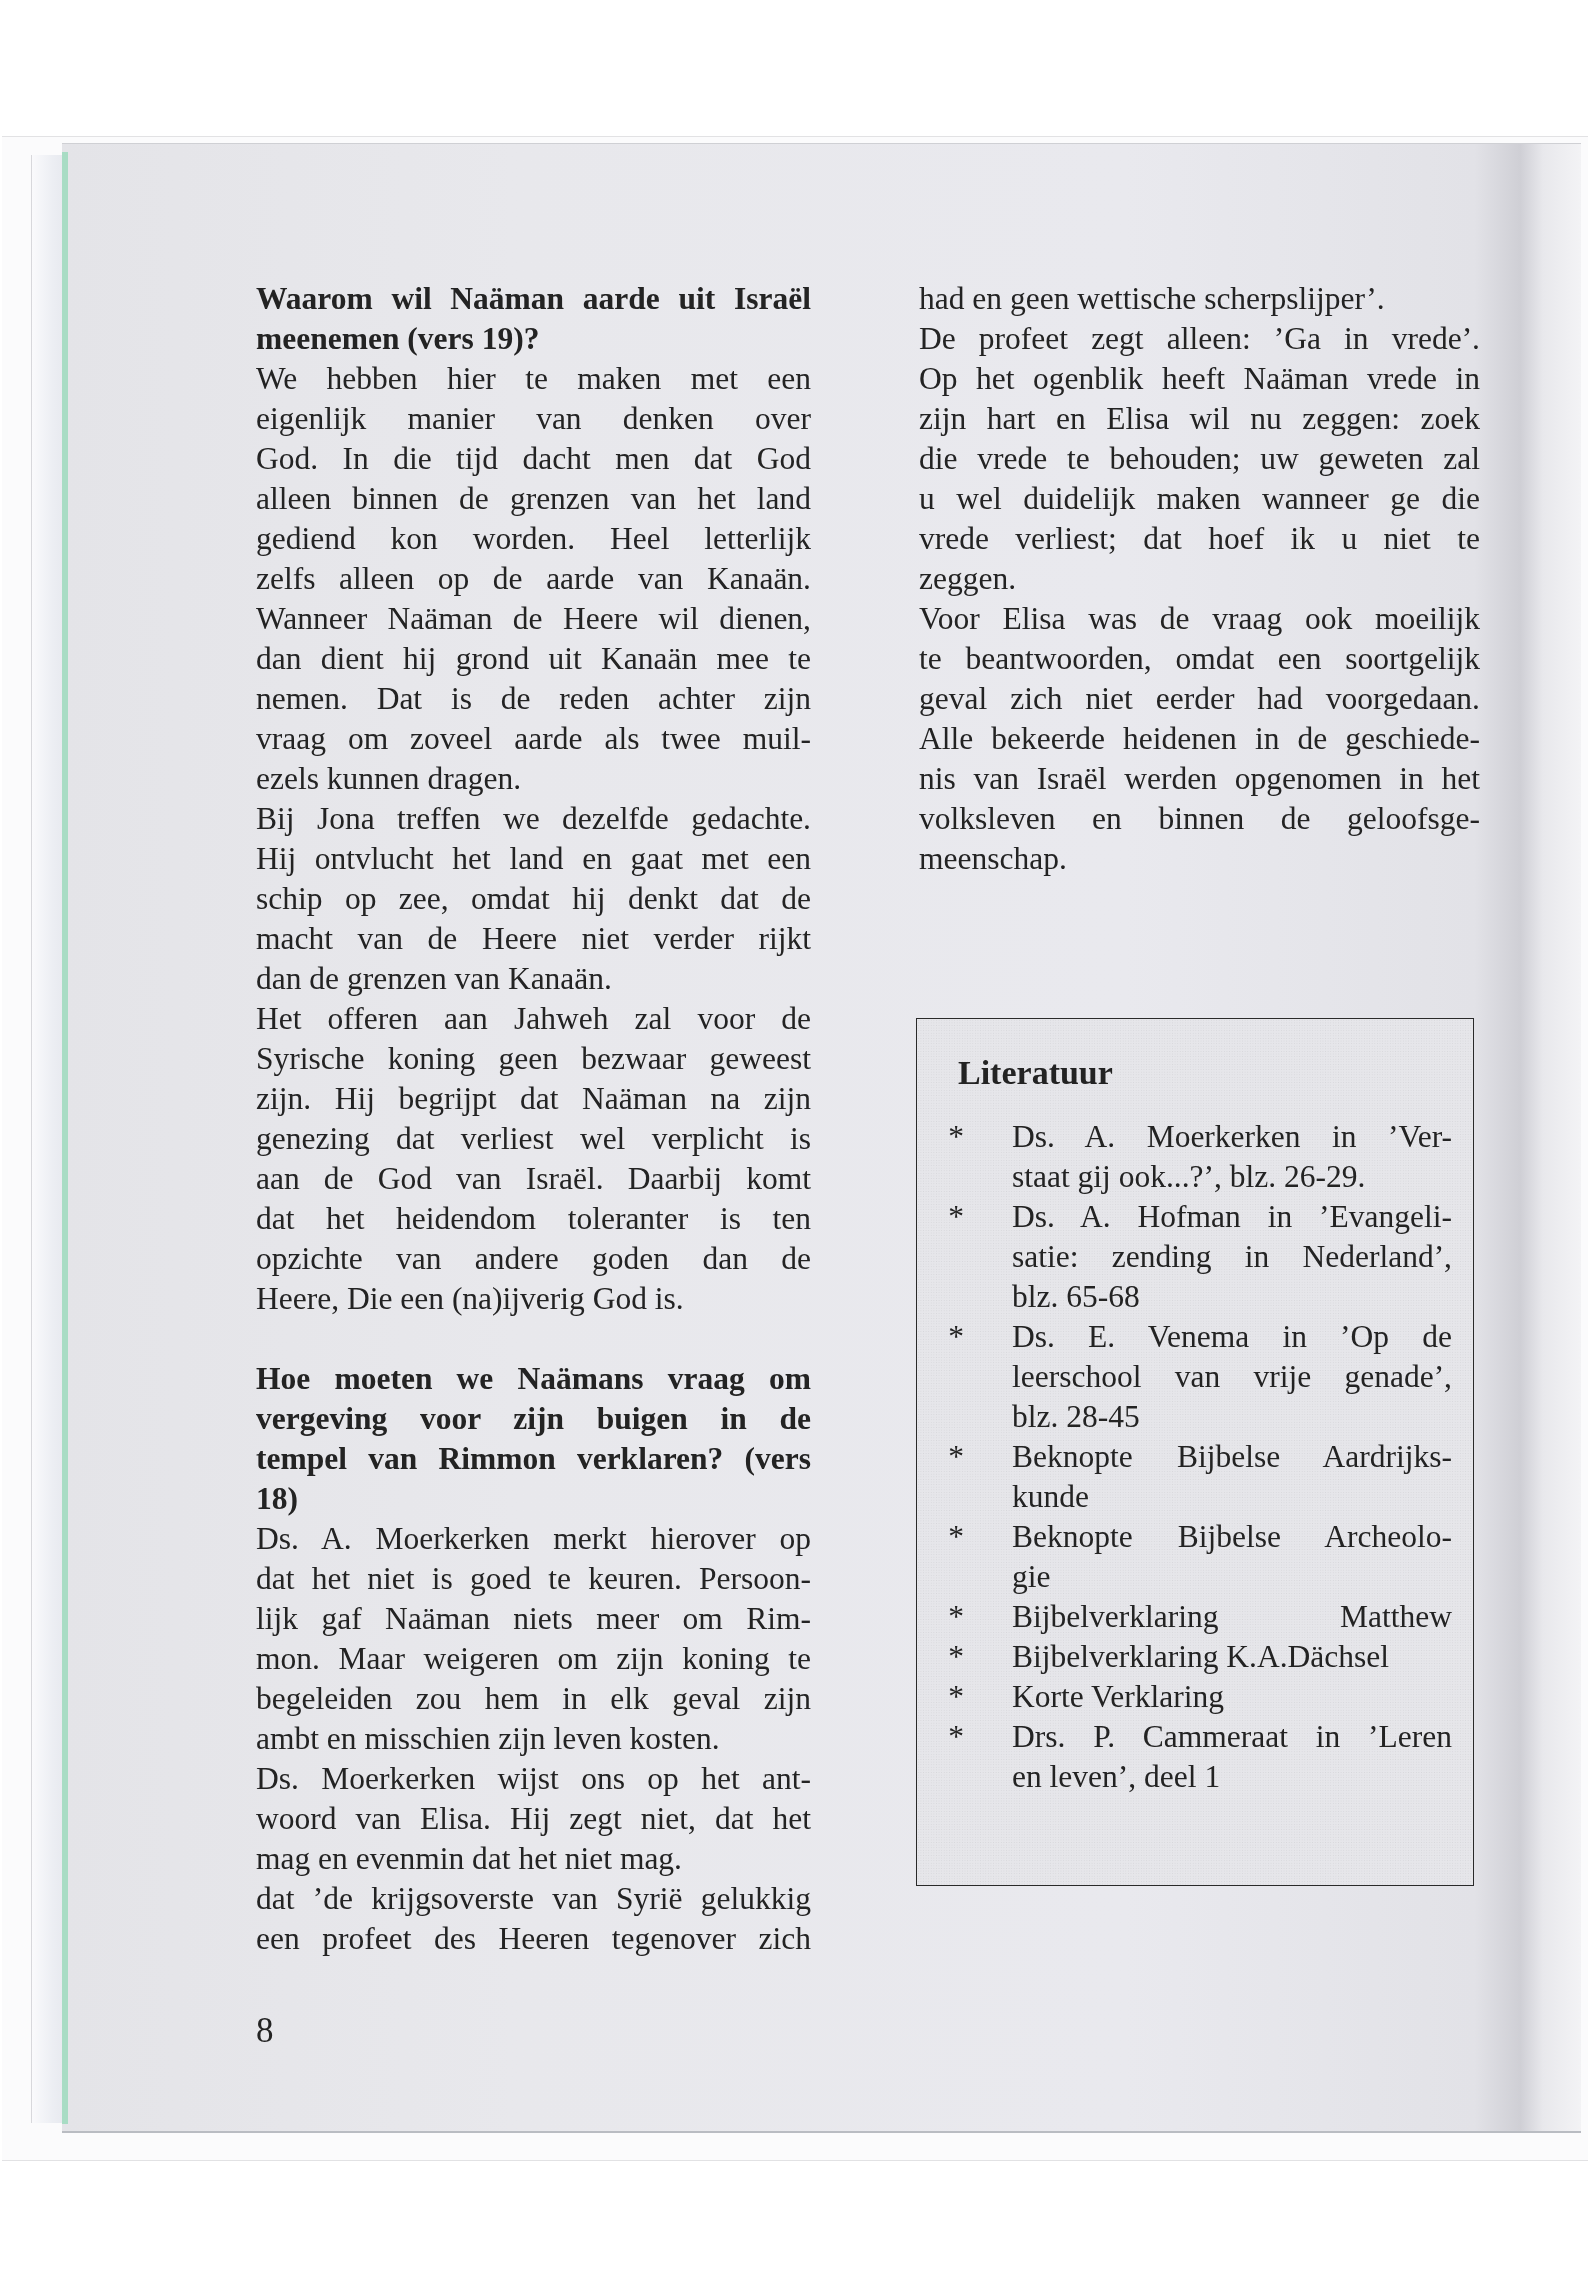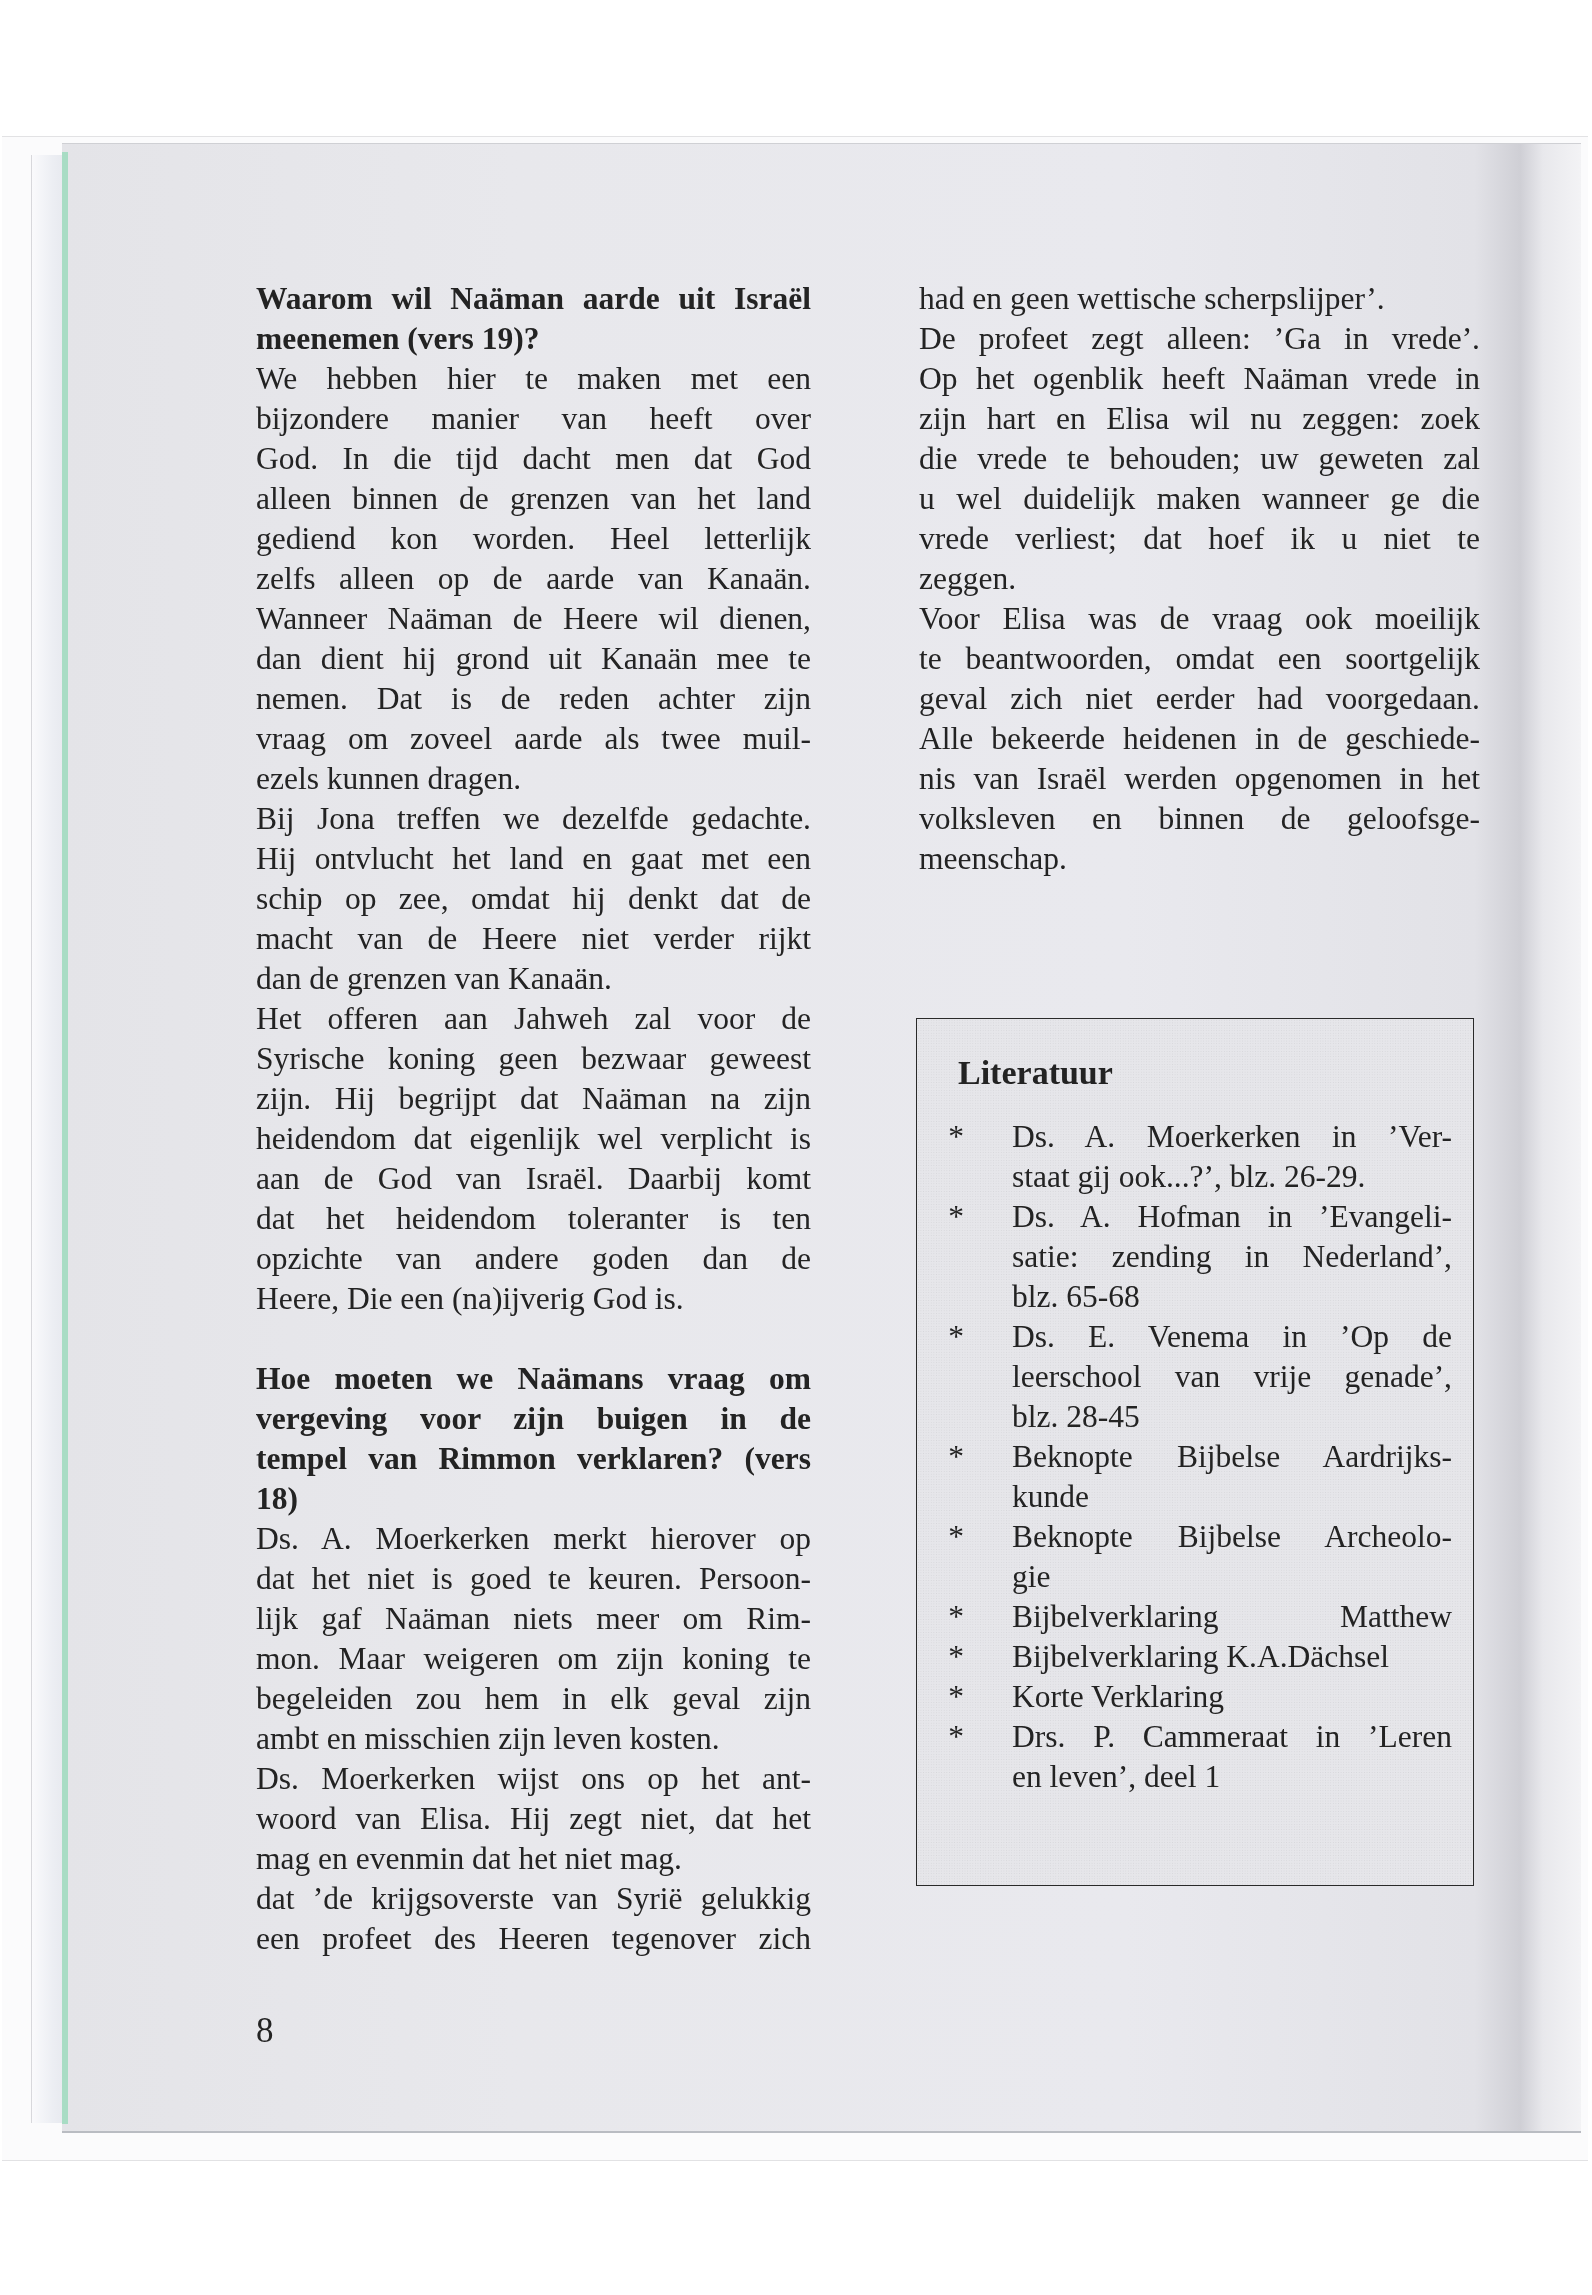--- a/index.html
+++ b/index.html
@@ -57,39 +57,39 @@
 
 <div class="scan-frame"></div>
 <div class="page-stack"></div>
 <div class="page"></div>
 <div class="green-edge"></div>
 
 <div class="column col-left" id="col-left">
     <span class="line bold">Waarom wil Naäman aarde uit Israël</span>
     <span class="line bold last">meenemen (vers 19)?</span>
     <span class="line">We hebben hier te maken met een</span>
-    <span class="line">bijzondere manier van heeft over</span>
+    <span class="line">eigenlijk manier van denken over</span>
     <span class="line">God. In die tijd dacht men dat God</span>
     <span class="line">alleen binnen de grenzen van het land</span>
     <span class="line">gediend kon worden. Heel letterlijk</span>
     <span class="line">zelfs alleen op de aarde van Kanaän.</span>
     <span class="line">Wanneer Naäman de Heere wil dienen,</span>
     <span class="line">dan dient hij grond uit Kanaän mee te</span>
     <span class="line">nemen. Dat is de reden achter zijn</span>
     <span class="line">vraag om zoveel aarde als twee muil-</span>
     <span class="line last">ezels kunnen dragen.</span>
     <span class="line">Bij Jona treffen we dezelfde gedachte.</span>
     <span class="line">Hij ontvlucht het land en gaat met een</span>
     <span class="line">schip op zee, omdat hij denkt dat de</span>
     <span class="line">macht van de Heere niet verder rijkt</span>
     <span class="line last">dan de grenzen van Kanaän.</span>
     <span class="line">Het offeren aan Jahweh zal voor de</span>
     <span class="line">Syrische koning geen bezwaar geweest</span>
     <span class="line">zijn. Hij begrijpt dat Naäman na zijn</span>
-    <span class="line">heidendom dat eigenlijk wel verplicht is</span>
+    <span class="line">genezing dat verliest wel verplicht is</span>
     <span class="line">aan de God van Israël. Daarbij komt</span>
     <span class="line">dat het heidendom toleranter is ten</span>
     <span class="line">opzichte van andere goden dan de</span>
     <span class="line last">Heere, Die een (na)ijverig God is.</span>
     <span class="line gap"></span>
     <span class="line bold">Hoe moeten we Naämans vraag om</span>
     <span class="line bold">vergeving voor zijn buigen in de</span>
     <span class="line bold">tempel van Rimmon verklaren? (vers</span>
     <span class="line bold last">18)</span>
     <span class="line">Ds. A. Moerkerken merkt hierover op</span>

